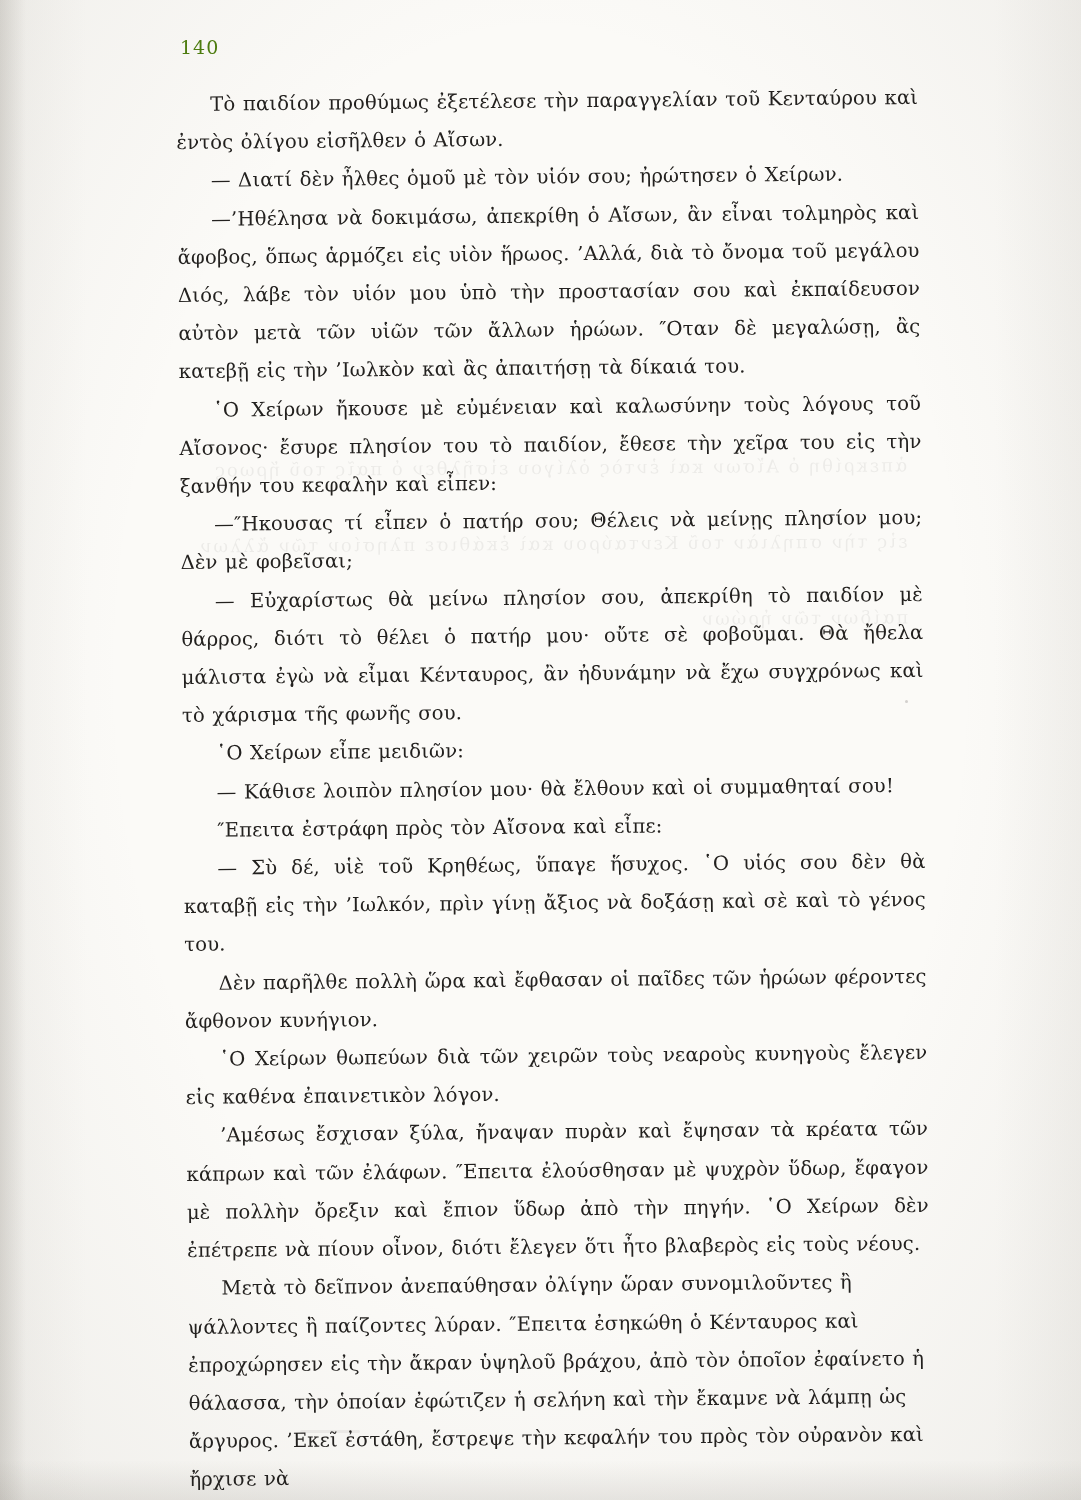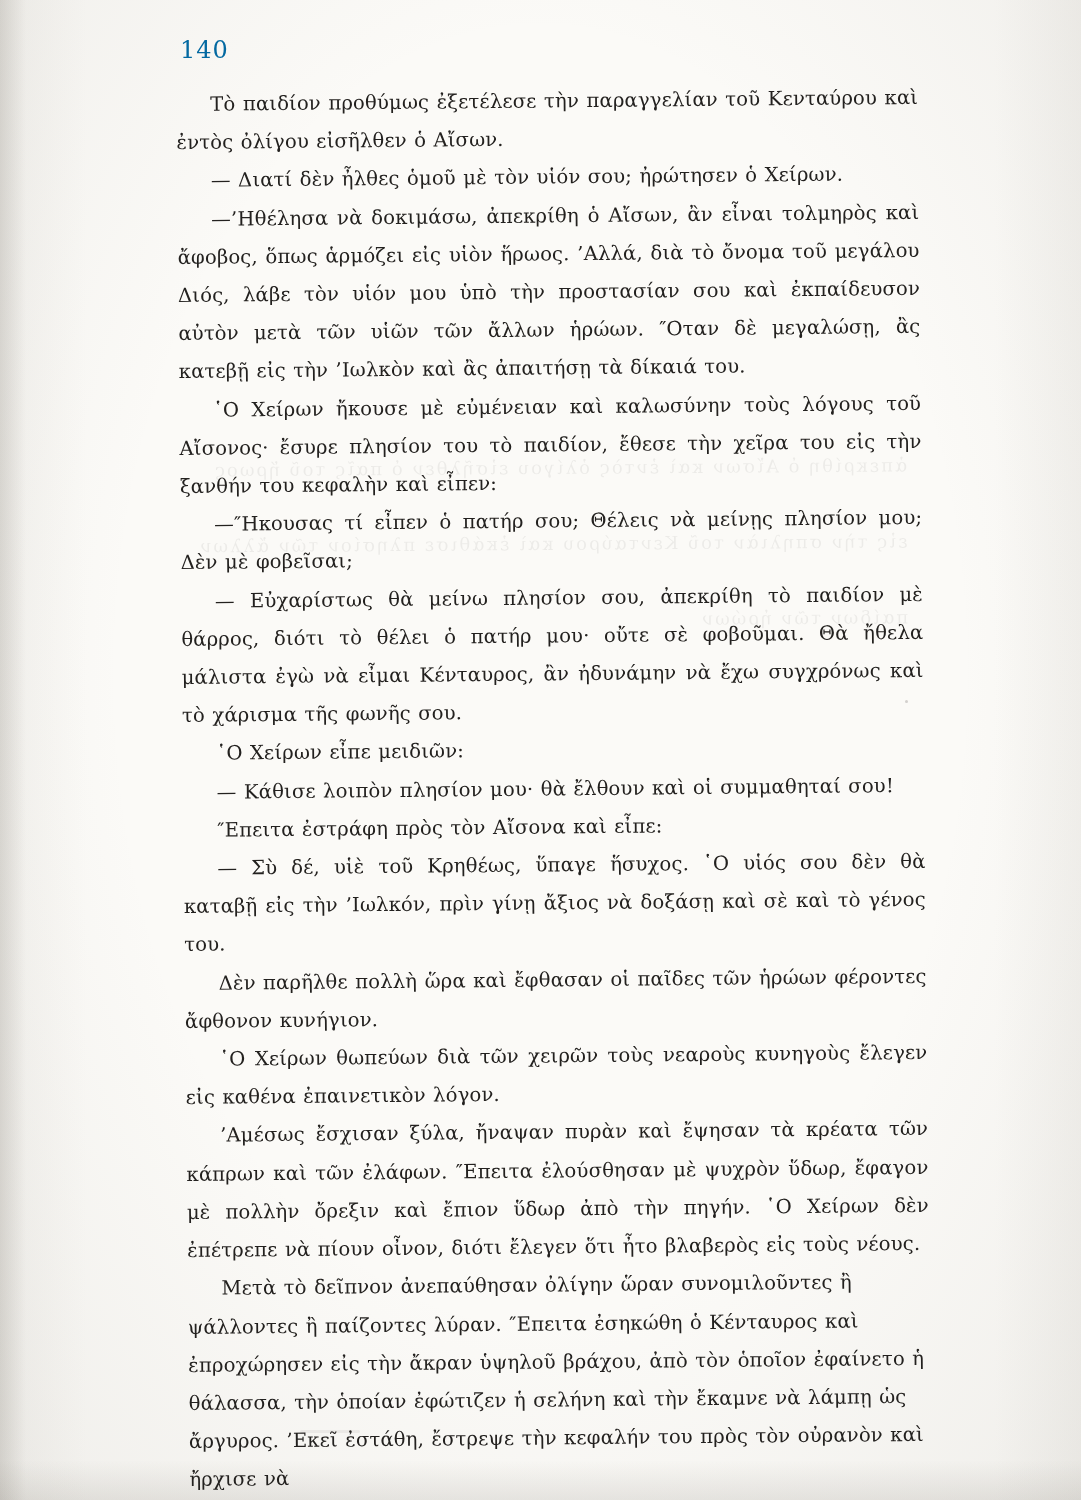--- a/index.html
+++ b/index.html
@@ -27,22 +27,22 @@
     inset: 0;
     background:
       radial-gradient(ellipse at 50% 45%, rgba(255,255,255,0) 55%, rgba(140,135,125,0.10) 100%),
       linear-gradient(90deg, rgba(170,165,155,0.10) 0%, rgba(255,255,255,0) 8%, rgba(255,255,255,0) 92%, rgba(170,165,155,0.10) 100%);
     pointer-events: none;
   }
   .page-number {
     position: absolute;
     top: 36px;
     left: 180px;
-    font-size: 24px;
-    color: #0369a1;
+    font-size: 19px;
+    color: #4d7c0f;
     letter-spacing: 1px;
     font-family: "DejaVu Serif", serif;
   }
   .text-block {
     position: absolute;
     top: 86px;
     left: 176px;
     width: 742px;
     
     transform: rotate(-0.55deg);

